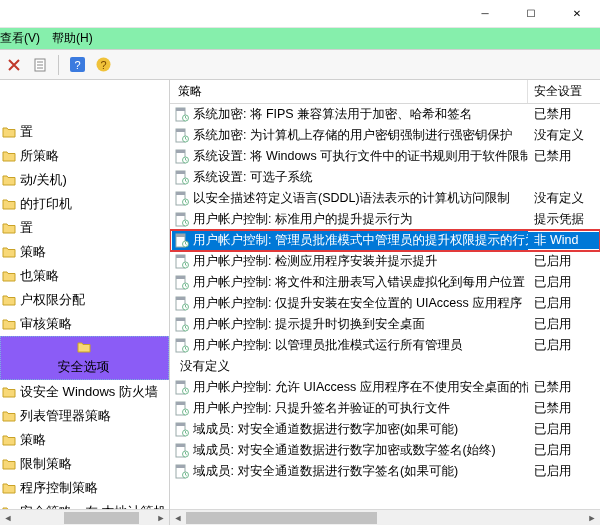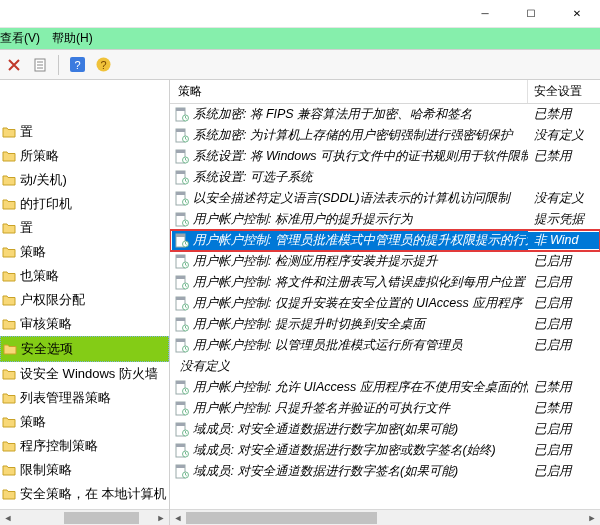--- a/index.html
+++ b/index.html
@@ -81,22 +81,23 @@
   .tree li {
     padding: 3px 4px 3px 2px;
     white-space: nowrap;
     font-size: 13px;
     color: #000;
     display: flex;
     align-items: center;
     gap: 4px;
   }
   .tree li.selected {
-    background: #84cc16;
+    background: #8b5cf6;
     border: 1px dotted #7bb3dd;
+    flex-direction: column;
   }
   .tree-icon {
     display: inline-block;
     width: 14px;
     height: 14px;
     flex-shrink: 0;
   }
   .tree-icon svg { display: block; }
   .right-pane {
     flex: 1;
@@ -125,21 +126,20 @@
     height: 100%;
     display: flex;
     align-items: center;
     white-space: nowrap;
     overflow: hidden;
     text-align: right;
   }
   .list-body {
     overflow: hidden;
     height: calc(100% - 24px - 16px);
-    font-style: italic;
   }
   .row {
     display: flex;
     align-items: center;
     height: 21px;
     padding-left: 4px;
     font-size: 12.5px;
     white-space: nowrap;
   }
   .row .cell-policy {
@@ -349,29 +349,29 @@
             </svg>
           </span>
           <span>策略</span>
         </li>
         <li>
           <span class="tree-icon">
             <svg width="14" height="14" viewBox="0 0 14 14">
               <path d="M1 3h4l1 1.5h7v7.5H1z" fill="#f8d877" stroke="#c9a227"></path>
             </svg>
           </span>
+          <span>限制策略</span>
+        </li>
+        <li>
+          <span class="tree-icon">
+            <svg width="14" height="14" viewBox="0 0 14 14">
+              <path d="M1 3h4l1 1.5h7v7.5H1z" fill="#f8d877" stroke="#c9a227"></path>
+            </svg>
+          </span>
           <span>程序控制策略</span>
-        </li>
-        <li>
-          <span class="tree-icon">
-            <svg width="14" height="14" viewBox="0 0 14 14">
-              <path d="M1 3h4l1 1.5h7v7.5H1z" fill="#f8d877" stroke="#c9a227"></path>
-            </svg>
-          </span>
-          <span>限制策略</span>
         </li>
         <li>
           <span class="tree-icon">
             <svg width="14" height="14" viewBox="0 0 14 14">
               <path d="M1 3h4l1 1.5h7v7.5H1z" fill="#f8d877" stroke="#c9a227"></path>
             </svg>
           </span>
           <span>安全策略，在 本地计算机</span>
         </li>
         <li>

